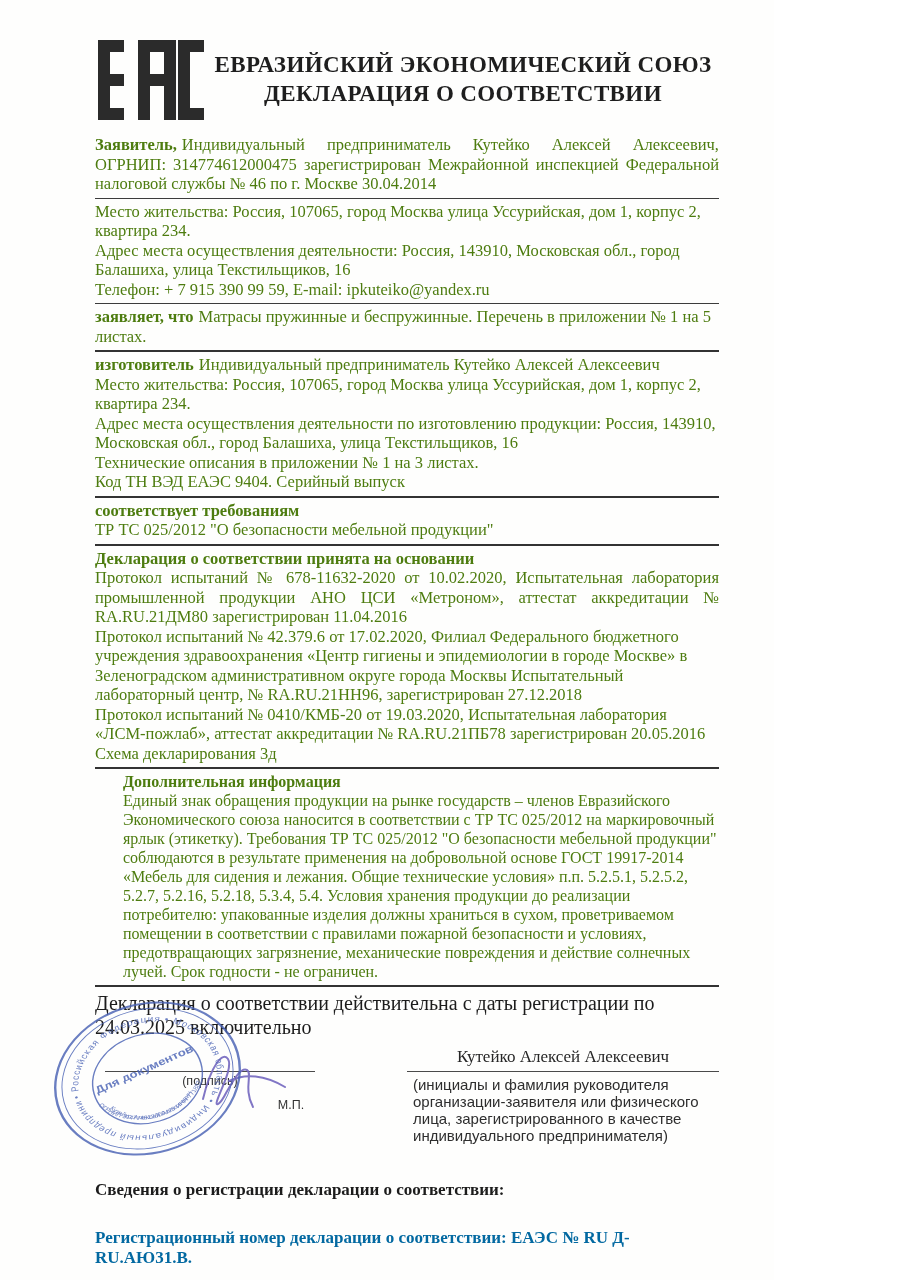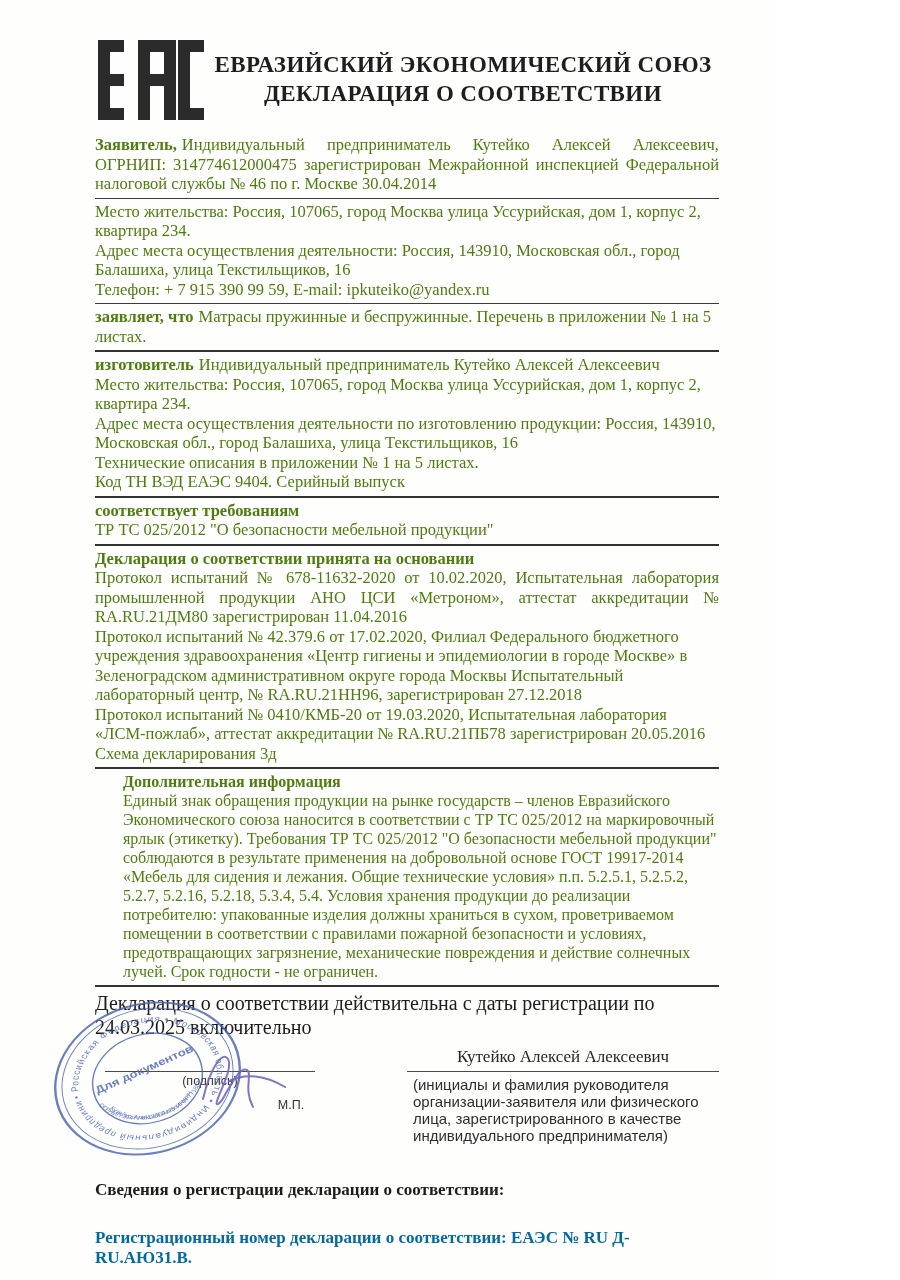--- a/index.html
+++ b/index.html
@@ -102,21 +102,21 @@
 
   <div class="sec">
     <p class="line"><span class="lead">заявляет, что</span><span>Матрасы пружинные и беспружинные. Перечень в приложении № 1 на 5 листах.</span></p>
   </div>
   <div class="rule thick"></div>
 
   <div class="sec">
     <p class="line"><span class="lead">изготовитель</span><span>Индивидуальный предприниматель Кутейко Алексей Алексеевич</span></p>
     <p class="line">Место жительства: Россия, 107065, город Москва улица Уссурийская, дом 1, корпус 2, квартира 234.</p>
     <p class="line">Адрес места осуществления деятельности по изготовлению продукции: Россия, 143910, Московская обл., город  Балашиха, улица Текстильщиков, 16</p>
-    <p class="line">Технические описания в приложении № 1 на 5 листах.</p>
+    <p class="line">Технические описания в приложении № 1 на 3 листах.</p>
     <p class="line">Код ТН ВЭД ЕАЭС 9404.  Серийный выпуск</p>
   </div>
   <div class="rule thick"></div>
 
   <div class="sec">
     <p class="line hsec">соответствует требованиям</p>
     <p class="line">ТР ТС 025/2012 "О безопасности мебельной продукции"</p>
   </div>
   <div class="rule thick"></div>
 

